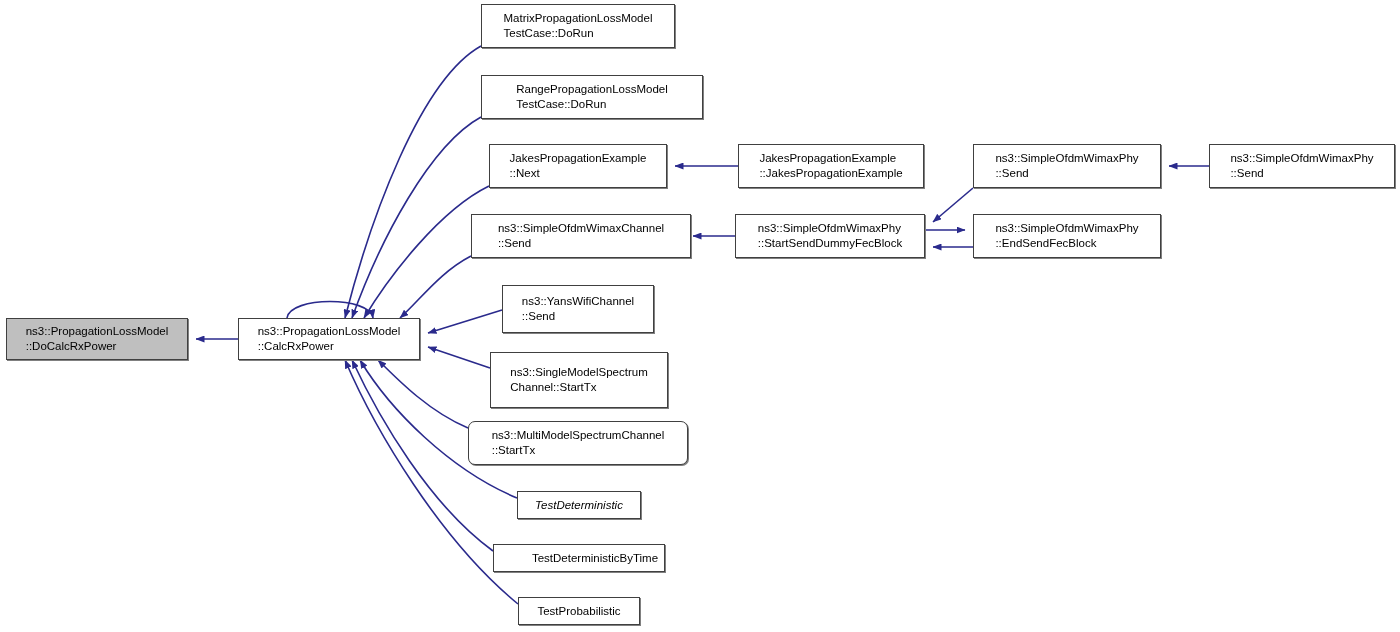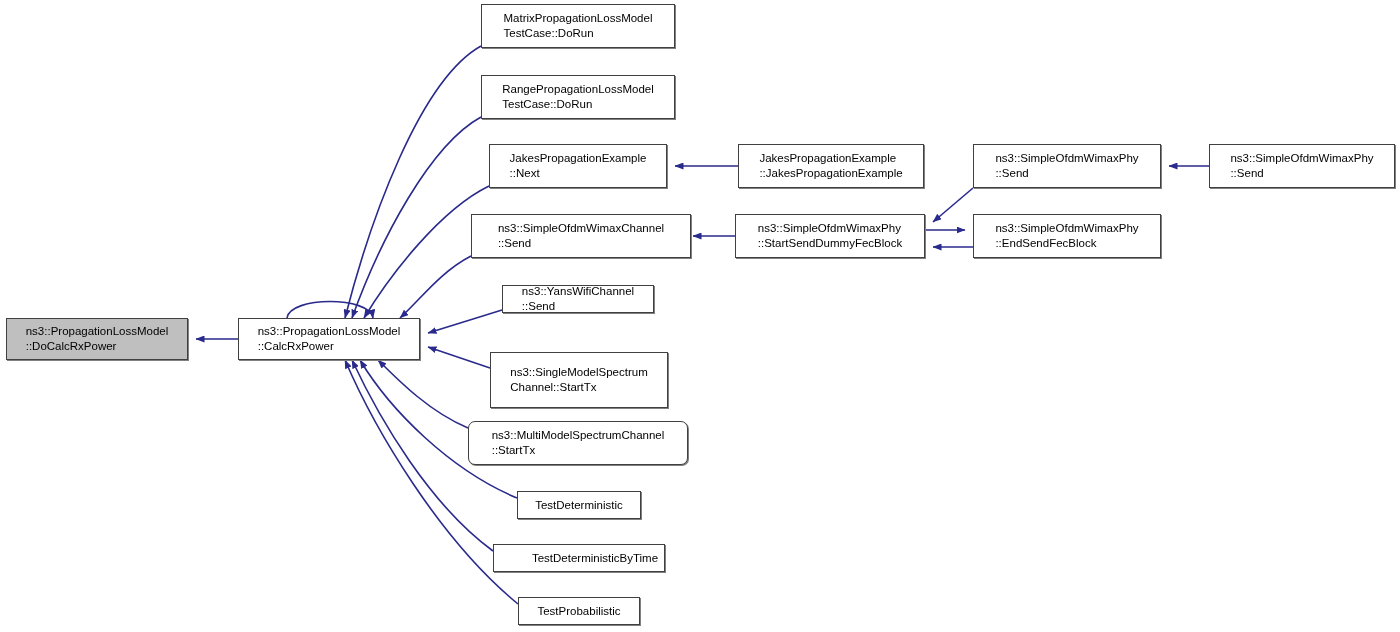--- a/index.html
+++ b/index.html
@@ -80,33 +80,33 @@
       </g>
   </svg>
 
   <div id="nodes-group">
       <div class="node highlight" style="left: 6px; top: 318px; width: 182px; height: 42px;">ns3::PropagationLossModel
 ::DoCalcRxPower</div>
       <div class="node" style="left: 238px; top: 318px; width: 182px; height: 42px;">ns3::PropagationLossModel
 ::CalcRxPower</div>
       <div class="node" style="left: 481px; top: 4px; width: 194px; height: 44px;">MatrixPropagationLossModel
 TestCase::DoRun</div>
-      <div class="node" style="left: 481px; top: 75px; width: 194px; height: 44px;">RangePropagationLossModel
+      <div class="node" style="left: 481px; top: 75px; width: 222px; height: 44px;">RangePropagationLossModel
 TestCase::DoRun</div>
       <div class="node" style="left: 489px; top: 144px; width: 178px; height: 44px;">JakesPropagationExample
 ::Next</div>
       <div class="node" style="left: 471px; top: 214px; width: 220px; height: 44px;">ns3::SimpleOfdmWimaxChannel
 ::Send</div>
-      <div class="node" style="left: 502px; top: 285px; width: 152px; height: 28px;">ns3::YansWifiChannel
+      <div class="node" style="left: 502px; top: 285px; width: 152px; height: 48px;">ns3::YansWifiChannel
 ::Send</div>
       <div class="node" style="left: 490px; top: 352px; width: 178px; height: 56px;">ns3::SingleModelSpectrum
 Channel::StartTx</div>
       <div class="node" style="left: 468px; top: 421px; width: 220px; height: 44px; border-radius: 7px;">ns3::MultiModelSpectrumChannel
 ::StartTx</div>
-      <div class="node" style="left: 517px; top: 491px; width: 124px; height: 28px;">TestDeterministic</div>
+      <div class="node" style="left: 517px; top: 491px; width: 124px; height: 28px; font-style: italic;">TestDeterministic</div>
       <div class="node" style="left: 493px; top: 544px; width: 172px; height: 28px; padding-left: 32px;">TestDeterministicByTime</div>
       <div class="node" style="left: 518px; top: 597px; width: 122px; height: 28px;">TestProbabilistic</div>
       <div class="node" style="left: 738px; top: 144px; width: 186px; height: 44px;">JakesPropagationExample
 ::JakesPropagationExample</div>
       <div class="node" style="left: 735px; top: 214px; width: 190px; height: 44px;">ns3::SimpleOfdmWimaxPhy
 ::StartSendDummyFecBlock</div>
       <div class="node" style="left: 973px; top: 144px; width: 188px; height: 44px;">ns3::SimpleOfdmWimaxPhy
 ::Send</div>
       <div class="node" style="left: 973px; top: 214px; width: 188px; height: 44px;">ns3::SimpleOfdmWimaxPhy
 ::EndSendFecBlock</div>

